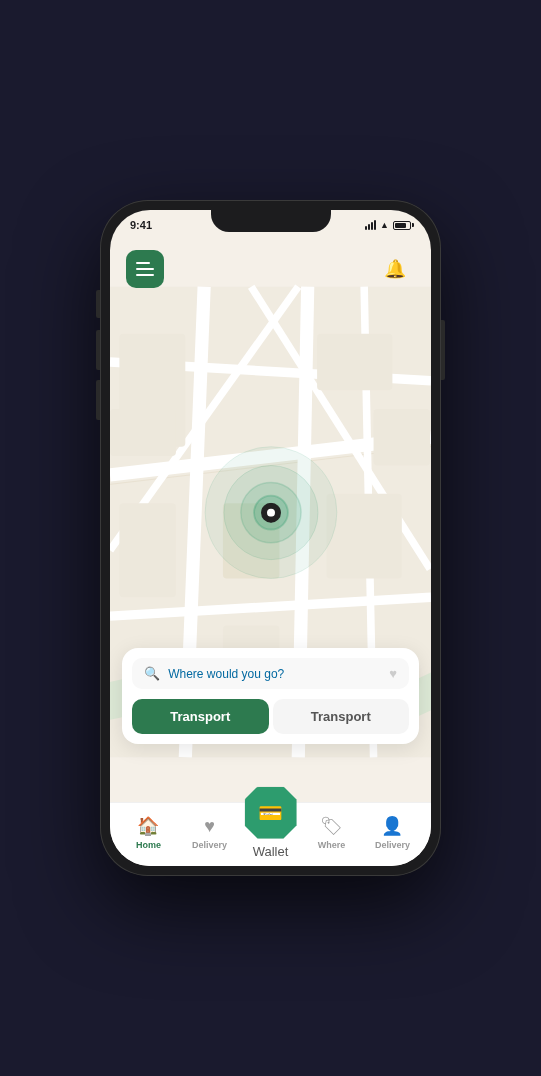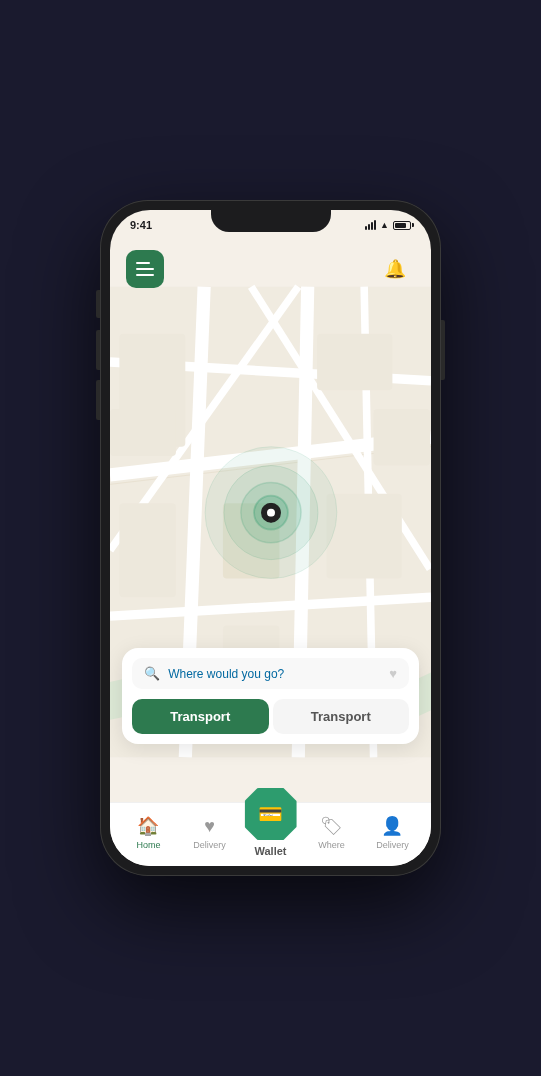--- a/index.html
+++ b/index.html
@@ -268,21 +268,21 @@
       align-items: center;
       gap: 3px;
       cursor: pointer;
       flex: 1;
     }
     .nav-icon {
       font-size: 18px;
     }
     .nav-label {
       font-size: 9px;
-      font-weight: 400;
+      font-weight: 700;
     }
     .nav-active .nav-icon,
     .nav-active .nav-label {
       color: #2d7a4f;
     }
     .nav-inactive .nav-icon,
     .nav-inactive .nav-label {
       color: #999;
     }
     
@@ -305,22 +305,22 @@
     }
     .nav-wallet-item {
       display: flex;
       flex-direction: column;
       align-items: center;
       gap: 3px;
       cursor: pointer;
       flex: 1;
     }
     .nav-wallet-label {
-      font-size: 11px;
-      font-weight: 700;
+      font-size: 13px;
+      font-weight: 400;
       color: #555;
       margin-top: 2px;
     }
 
     
     .phone-side-right {
       position: absolute;
       right: -4px;
       top: 120px;
       width: 4px;

